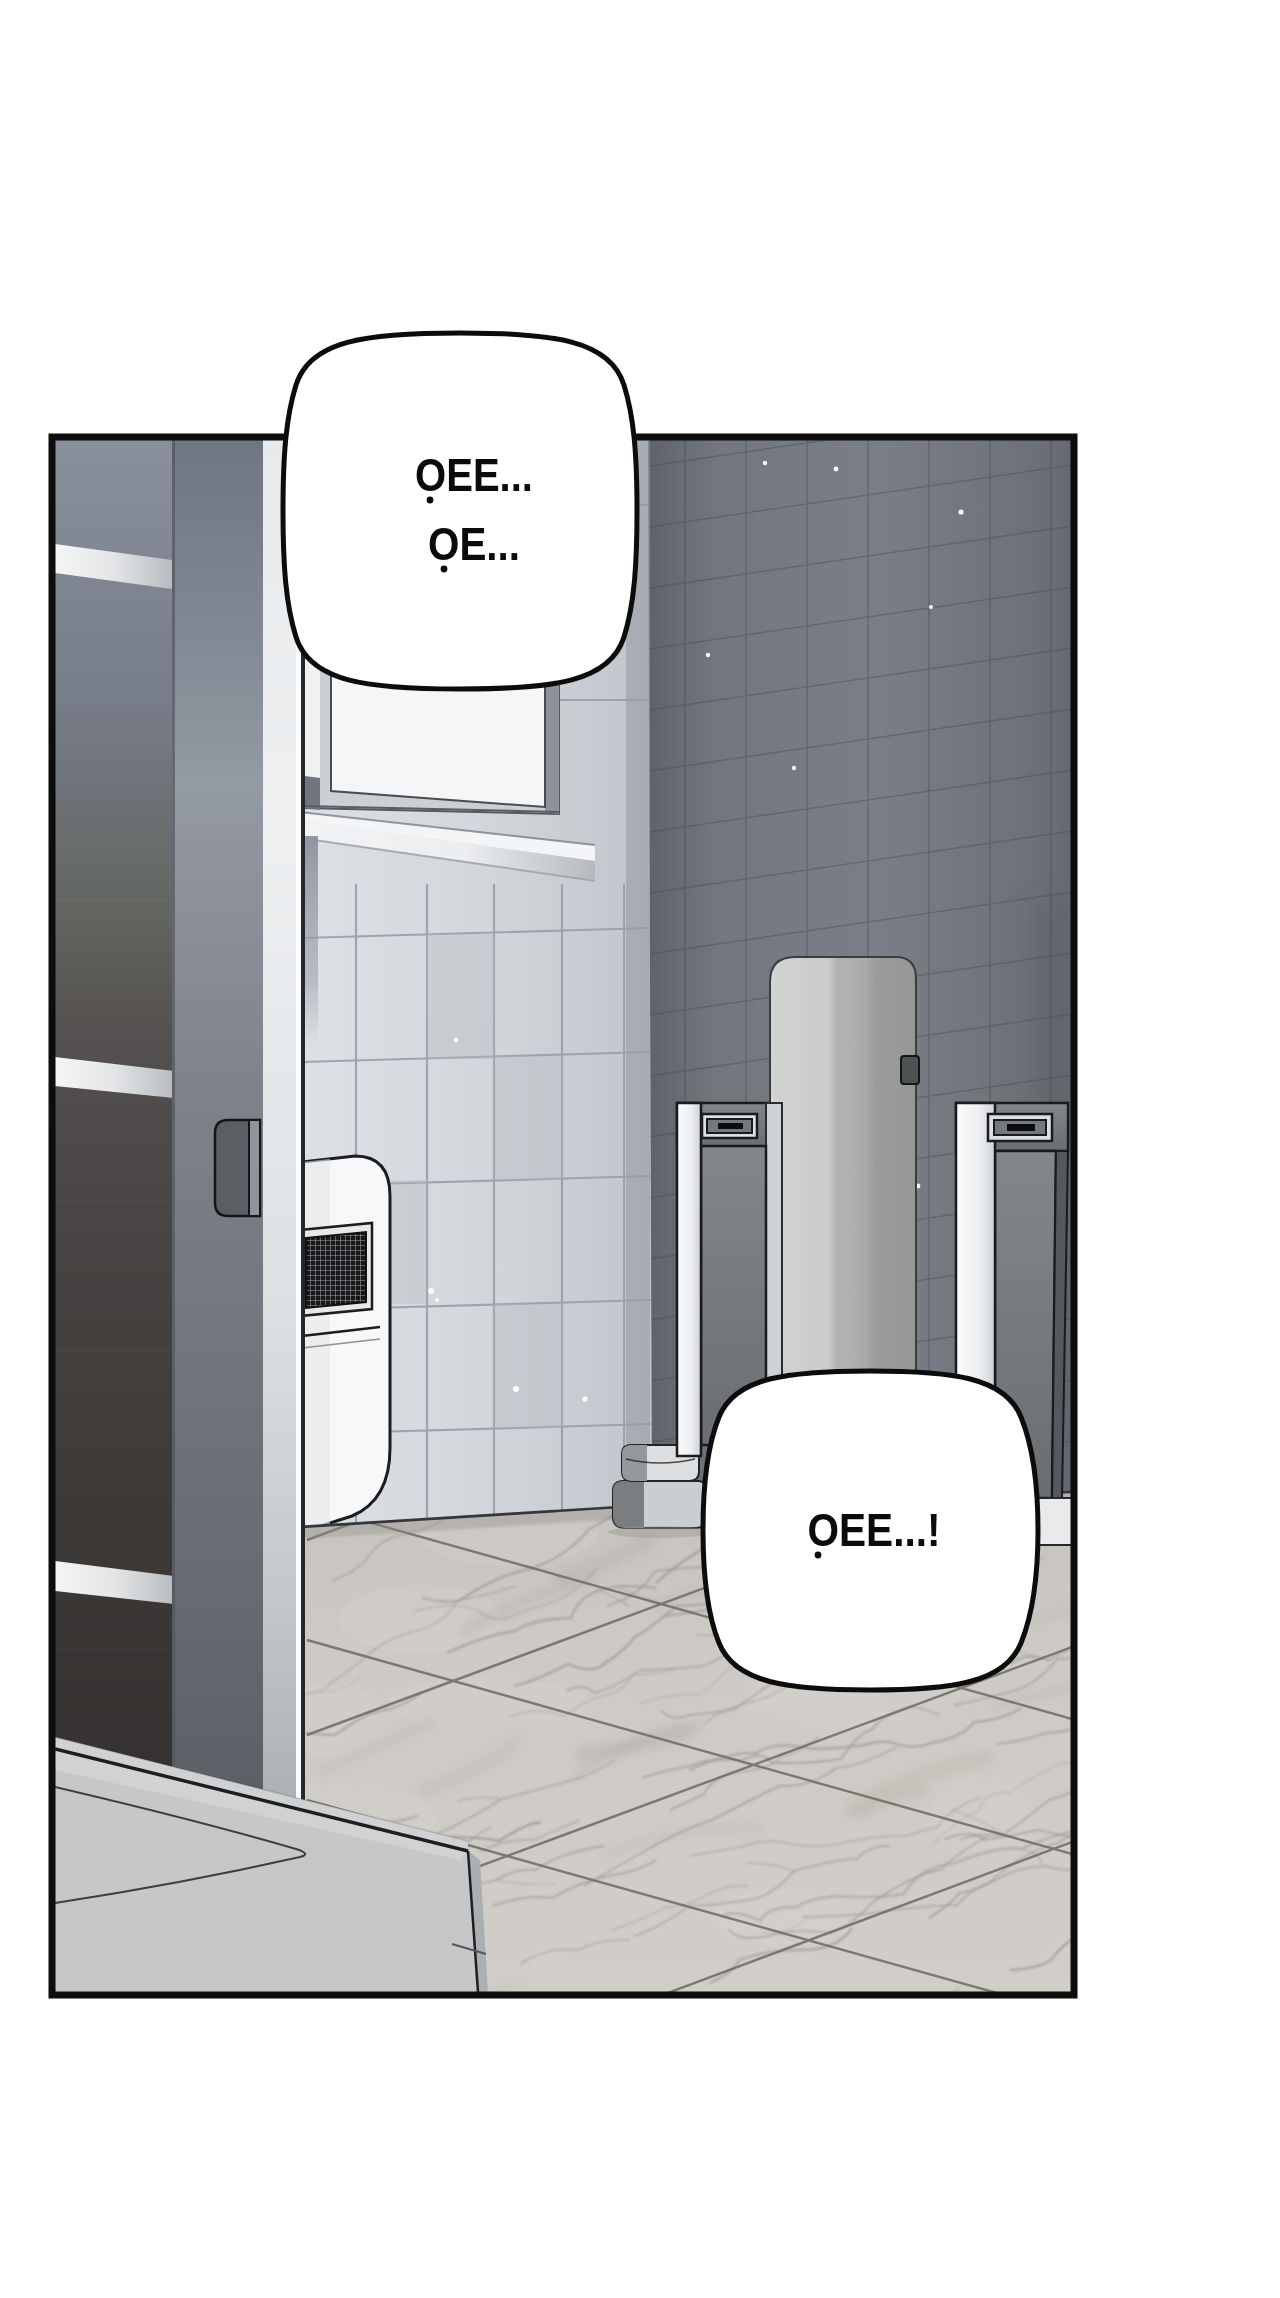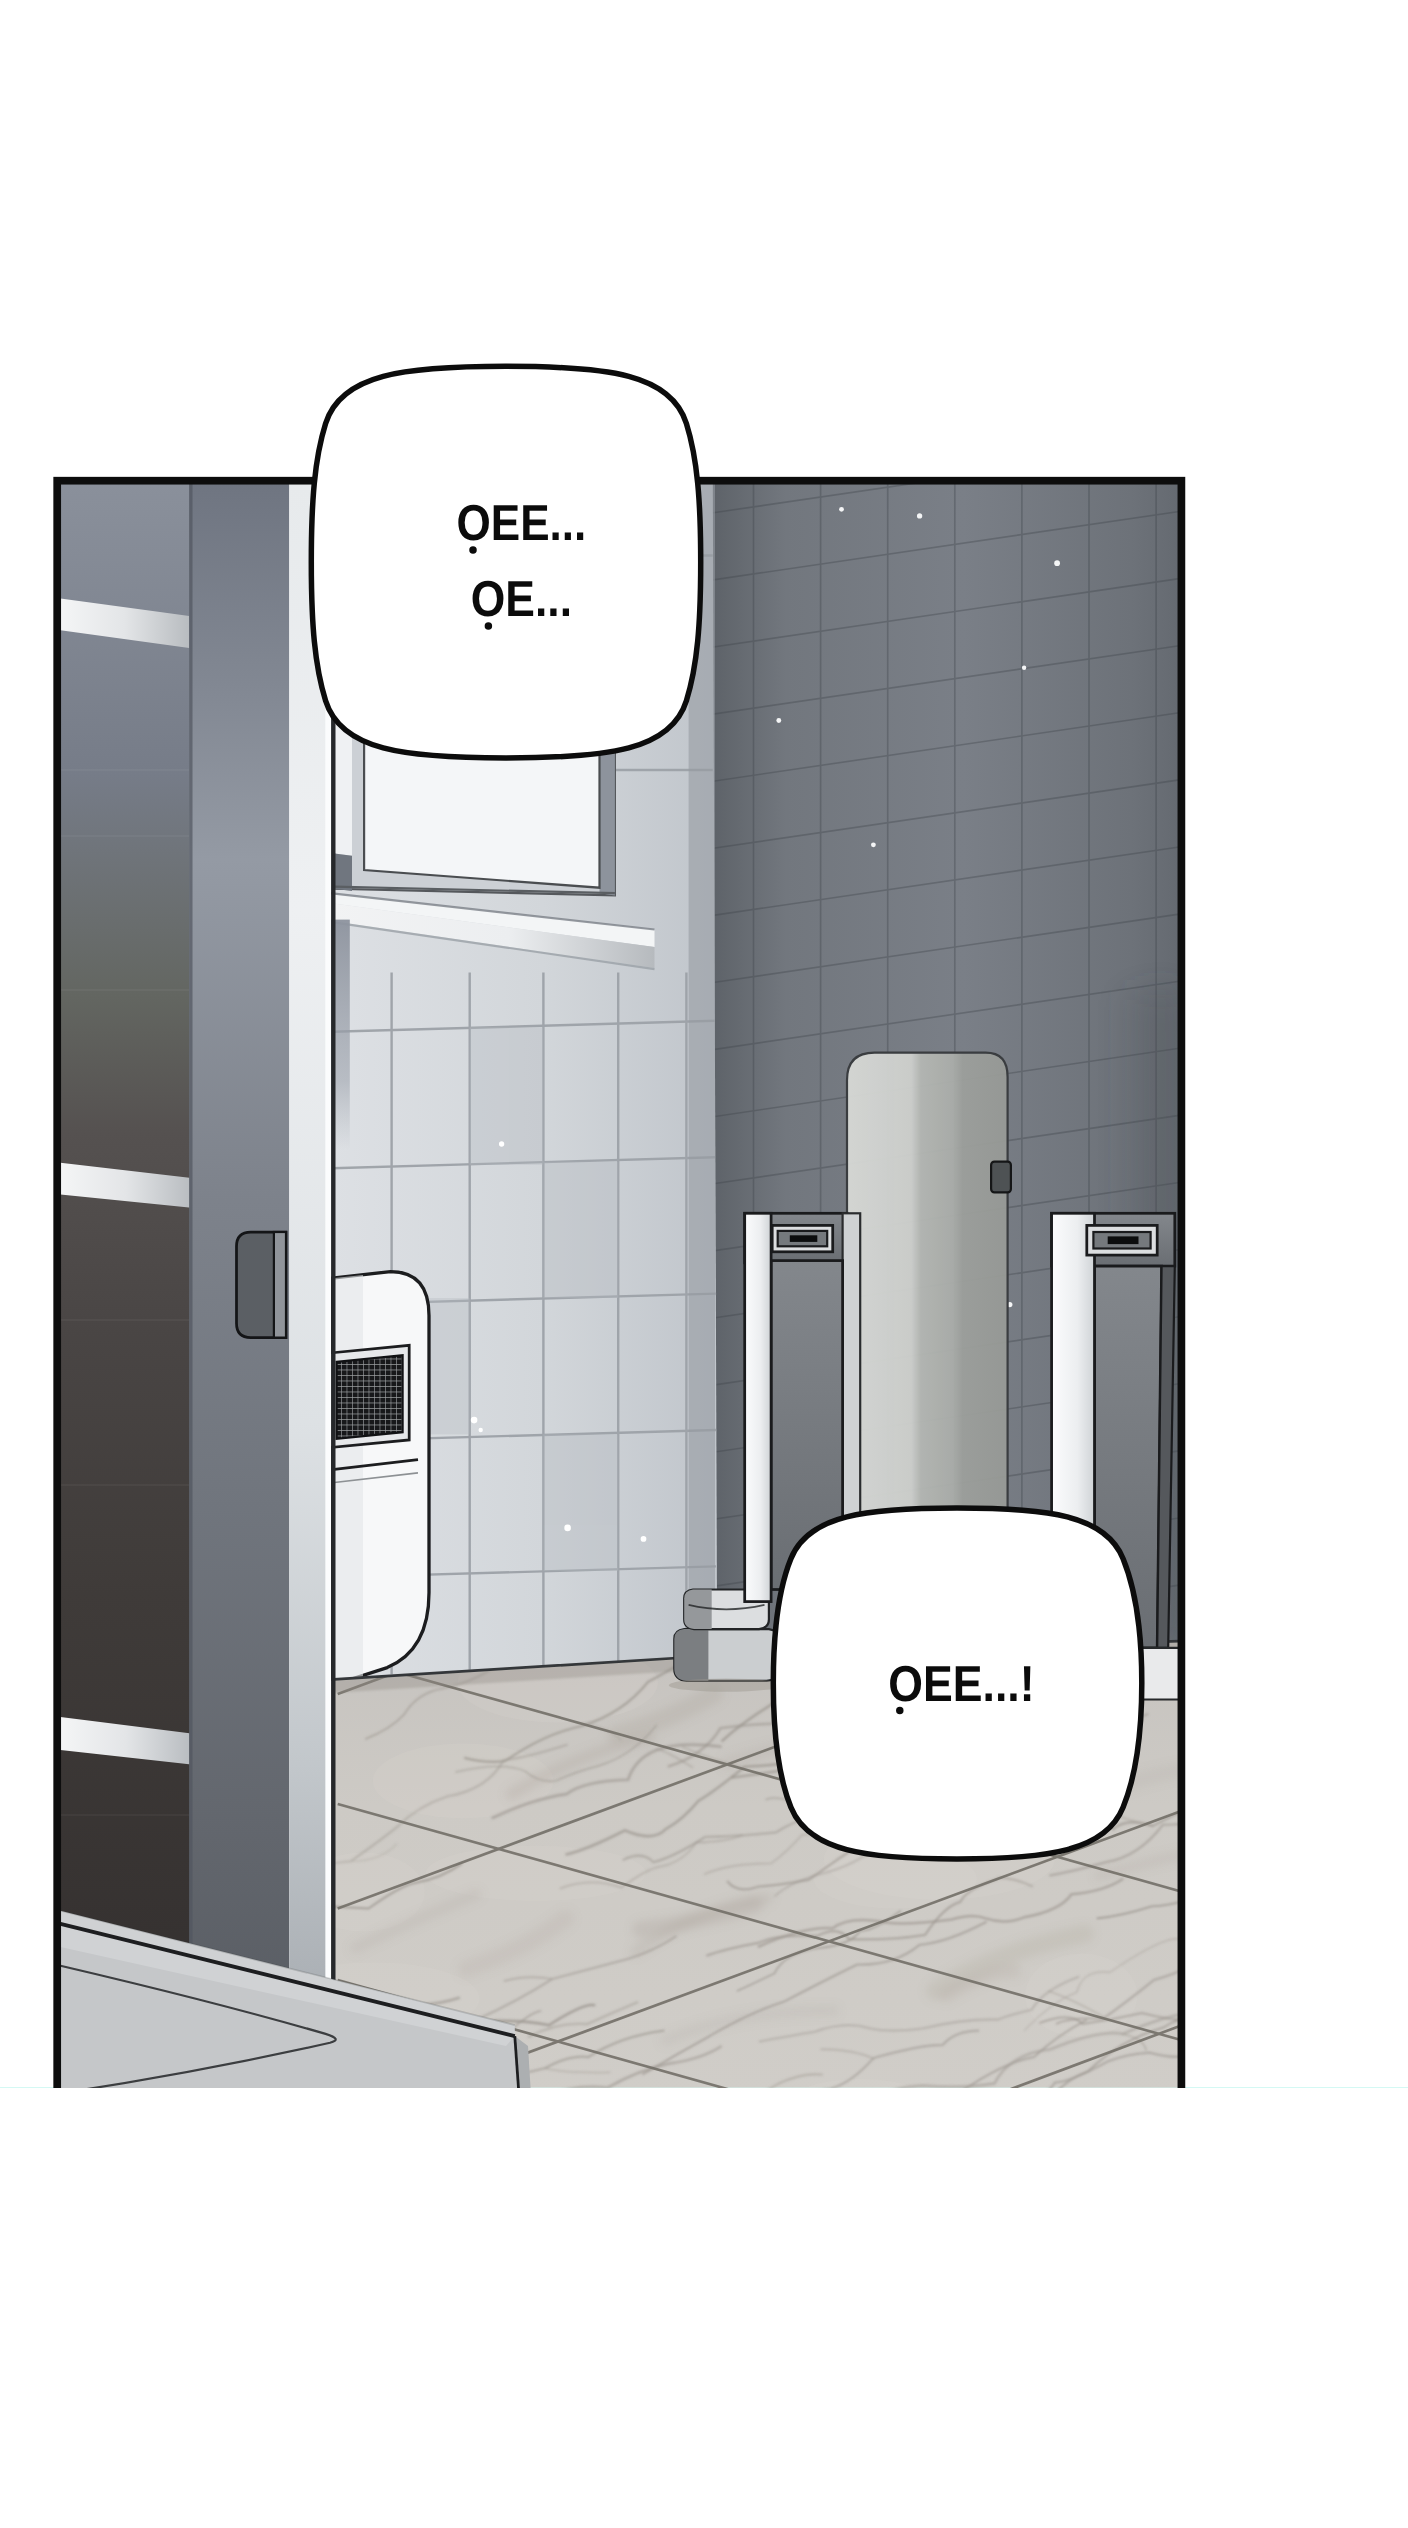--- a/index.html
+++ b/index.html
@@ -1,16 +1,16 @@
 <!DOCTYPE html>
 <html><head>
 <meta charset="utf-8">
 <style>
   html,body{margin:0;padding:0;background:#ffffff;}
-  .page{position:relative;width:1280px;height:1898px;background:#5eead4;overflow:hidden;
+  .page{position:relative;width:1280px;height:2298px;background:#5eead4;overflow:hidden;
         font-family:"Liberation Sans", sans-serif;}
   svg{display:block;}
 </style>
 </head>
 <body>
 <div class="page">
 <svg width="1280" height="2298" viewBox="0 0 1280 2298" xmlns="http://www.w3.org/2000/svg">
 <defs>
   <linearGradient id="darkwall" x1="0" y1="0" x2="1" y2="0">
     <stop offset="0" stop-color="#5a5f65"></stop>

